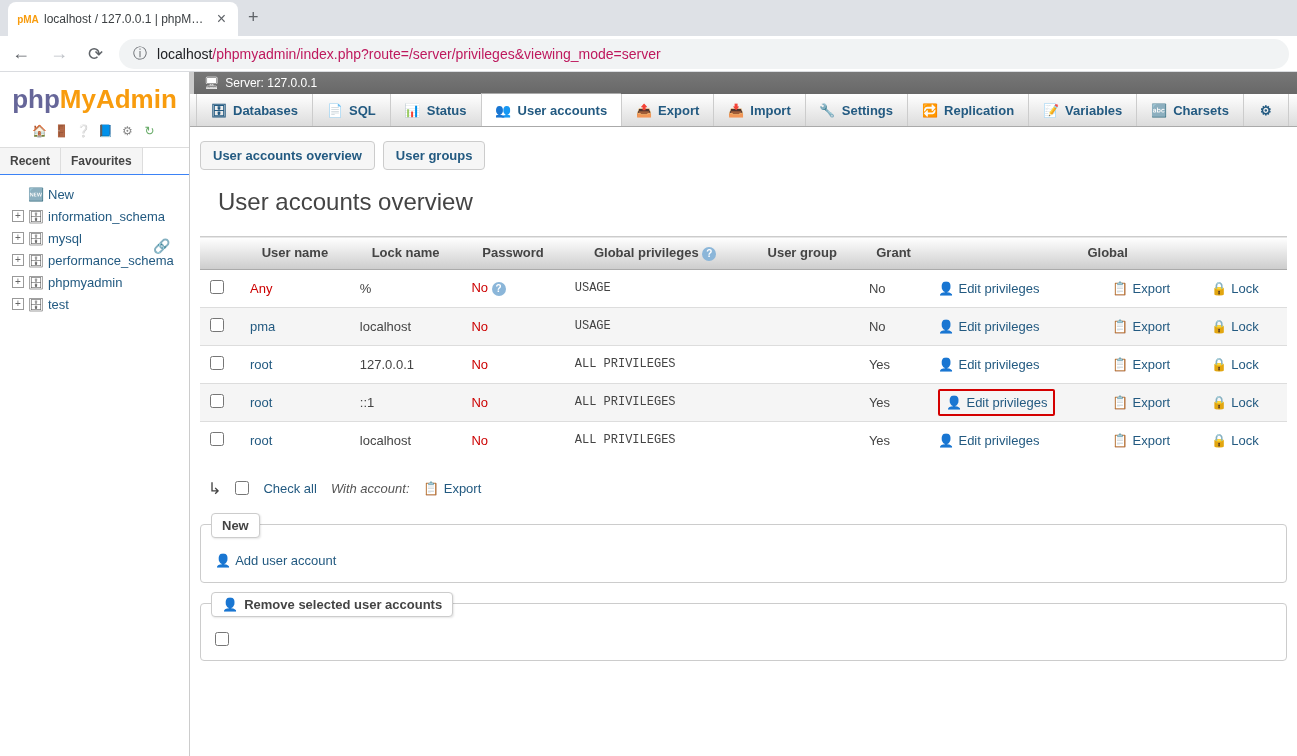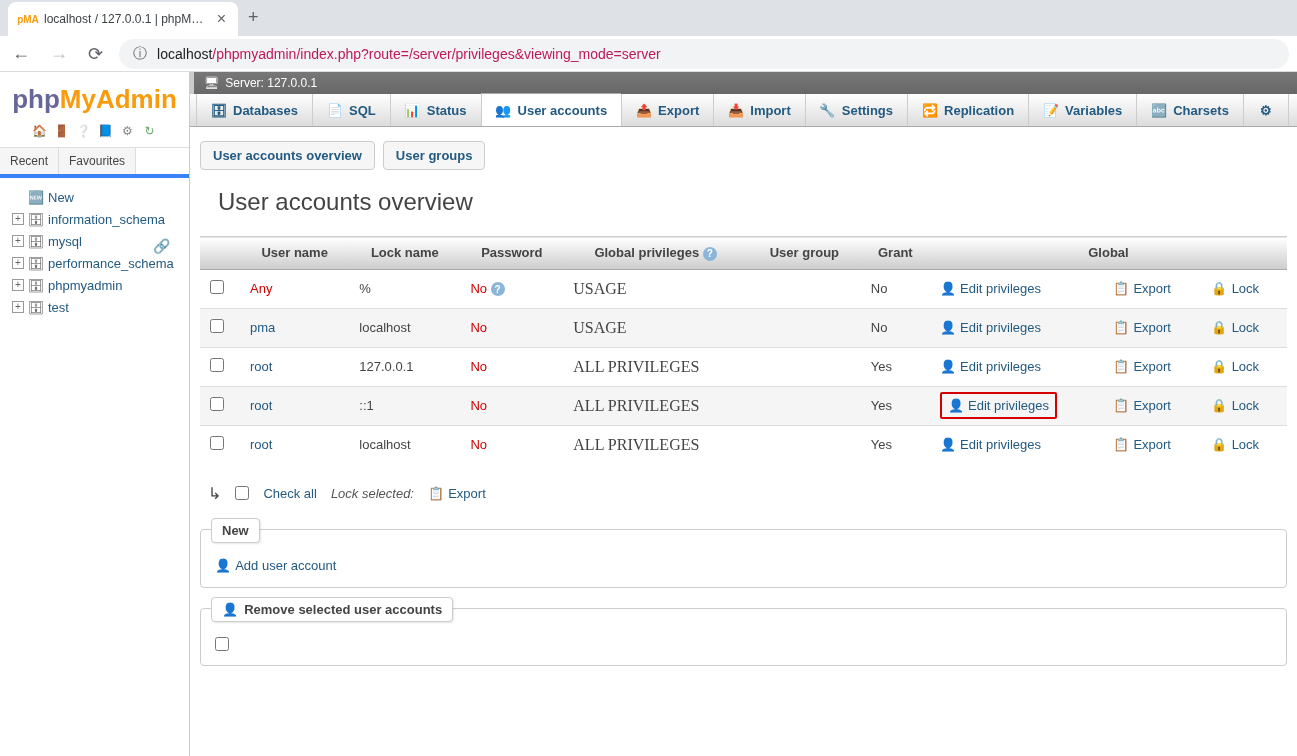--- a/index.html
+++ b/index.html
@@ -23,21 +23,21 @@
 
 .app { display: flex; height: calc(756px - 72px); }
 .sidebar { width: 190px; background: #fff; border-right: 1px solid #ccc; overflow-y: auto; position: relative; }
 .logo { text-align: center; padding: 12px 0 4px; }
 .logo-text { font-family: sans-serif; font-size: 26px; font-weight: bold; }
 .logo-php { color: #666699; }
 .logo-myadmin { color: #f89c0e; }
 .logo-icons { text-align: center; padding: 4px 0 8px; display: flex; justify-content: center; gap: 6px; }
 .mini-icon { width: 16px; height: 16px; display: inline-flex; align-items: center; justify-content: center; font-size: 12px; }
 
-.sidebar-tabs { display: flex; border-bottom: 4px solid #3b82f6; border-top: 1px solid #ddd; }
+.sidebar-tabs { display: flex; border-bottom: 1px solid #3b82f6; border-top: 1px solid #ddd; font-weight: bold; }
 .sidebar-tab { padding: 6px 10px; background: #f5f5f5; border: 1px solid #ddd; border-bottom: none; border-top: none; font-size: 12px; cursor: pointer; margin-right: -1px; }
 .sidebar-tab:first-child { border-left: none; }
 
 .link-icon { position: absolute; right: 18px; top: 166px; color: #777; font-size: 14px; }
 
 .tree { padding: 8px 4px; font-size: 13px; }
 .tree-item { padding: 3px 0 3px 8px; display: flex; align-items: center; gap: 4px; cursor: pointer; }
 .tree-item.new { color: #235a81; }
 .tree-item a { color: #235a81; text-decoration: none; }
 .plus-box { width: 12px; height: 12px; border: 1px solid #999; background: #fff; display: inline-flex; align-items: center; justify-content: center; font-size: 10px; color: #666; line-height: 1; }
@@ -61,21 +61,21 @@
 
 
 .user-table { width: 100%; border-collapse: collapse; margin-bottom: 14px; }
 .user-table thead th { background: linear-gradient(#fff,#ccc); border-top: 1px solid #ccc; border-bottom: 1px solid #aaa; padding: 8px 10px; text-align: center; font-weight: bold; font-size: 13px; }
 .user-table tbody tr:nth-child(odd) { background: #fff; }
 .user-table tbody tr:nth-child(even) { background: #f5f5f5; border-top: 1px solid #ddd; border-bottom: 1px solid #ddd; }
 .user-table td { padding: 10px 10px; vertical-align: middle; }
 .user-table .uname { color: #235a81; }
 .user-table .uname.any { color: #cc0000; }
 .user-table .pw-no { color: #cc0000; }
-.user-table .priv { font-family: Liberation Serif, serif; font-size: 16px; }
+.user-table .priv { font-family: Liberation Mono, monospace; font-size: 12px; }
 .action-link { color: #235a81; text-decoration: none; display: inline-flex; align-items: center; gap: 4px; cursor: pointer; }
 .highlighted { border: 2px solid #d40000; padding: 4px 6px; border-radius: 2px; }
 
 .check-all-row { display: flex; align-items: center; gap: 14px; padding: 6px 8px; }
 .arrow-up { font-size: 16px; }
 .with-selected { font-style: italic; color: #555; }
 
 .panel { border: 1px solid #ccc; border-radius: 4px; margin: 20px 0 12px; position: relative; padding: 28px 14px 14px; }
 .panel-title { position: absolute; top: -12px; left: 10px; background: #fff; border: 1px solid #ccc; border-radius: 4px; padding: 4px 10px; font-weight: bold; font-size: 13px; display: flex; align-items: center; gap: 6px; box-shadow: 1px 1px 2px rgba(0,0,0,.1); }
 
@@ -292,21 +292,21 @@
               <td><a class="action-link"><span>📋</span> Export</a></td>
               <td><a class="action-link"><span>🔒</span> Lock</a></td>
             </tr>
           </tbody>
       </table>
 
       <div class="check-all-row">
         <span class="arrow-up">↳</span>
         <input type="checkbox" style="">
         <a class="action-link">Check all</a>
-        <span class="with-selected">Lock selected:</span>
+        <span class="with-selected">With account:</span>
         <a class="action-link">
           <span>📋</span>
           <span>Export</span>
         </a>
       </div>
 
       <div class="panel">
         <div class="panel-title">New</div>
         <a class="action-link">
           <span>👤</span>

